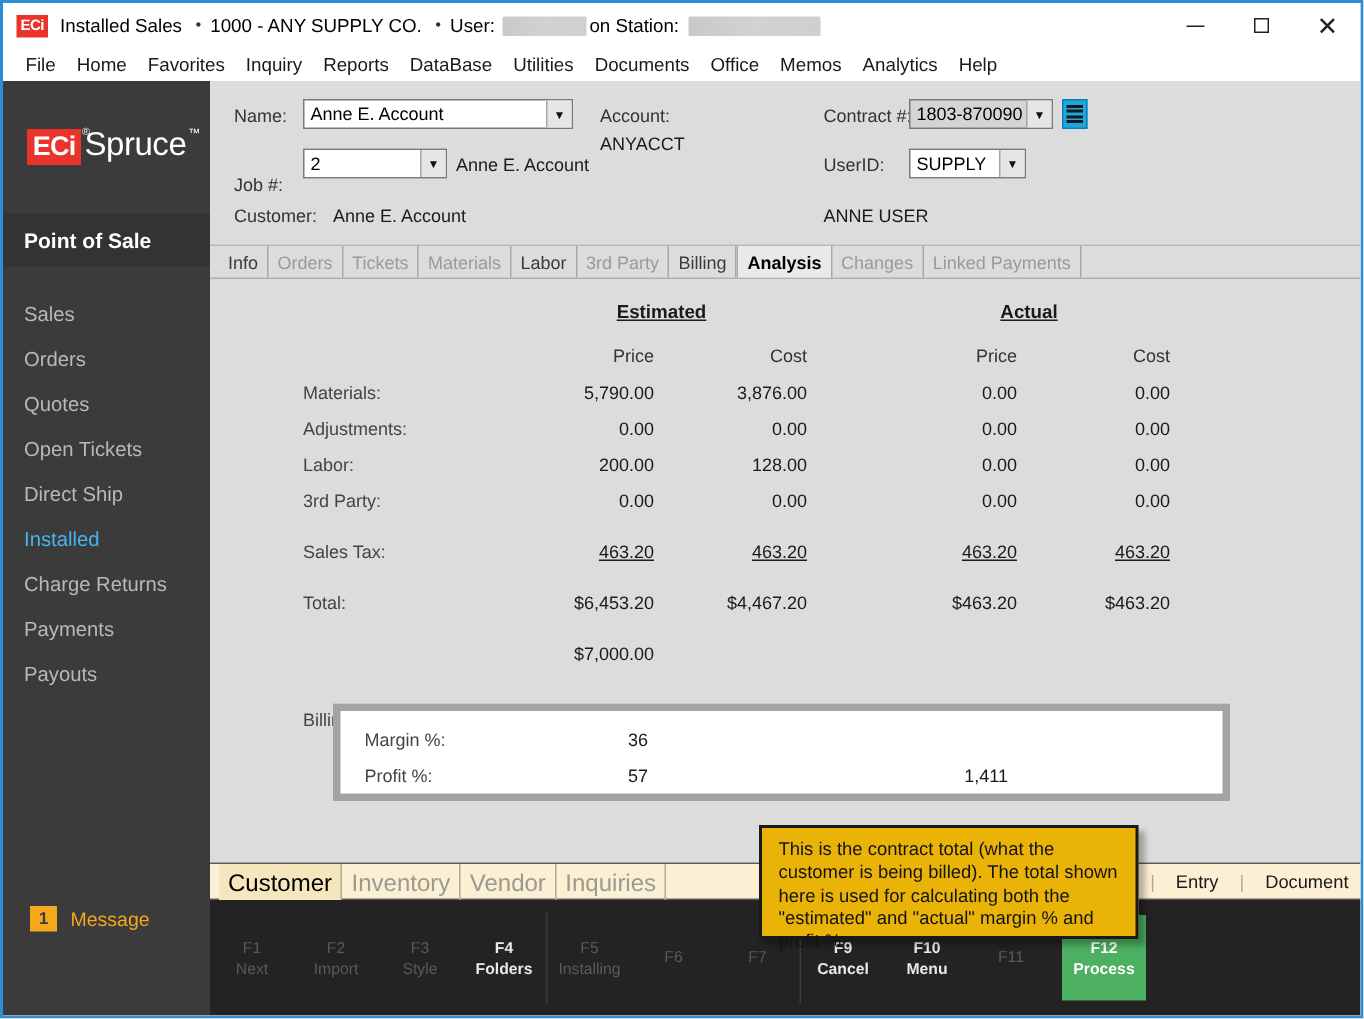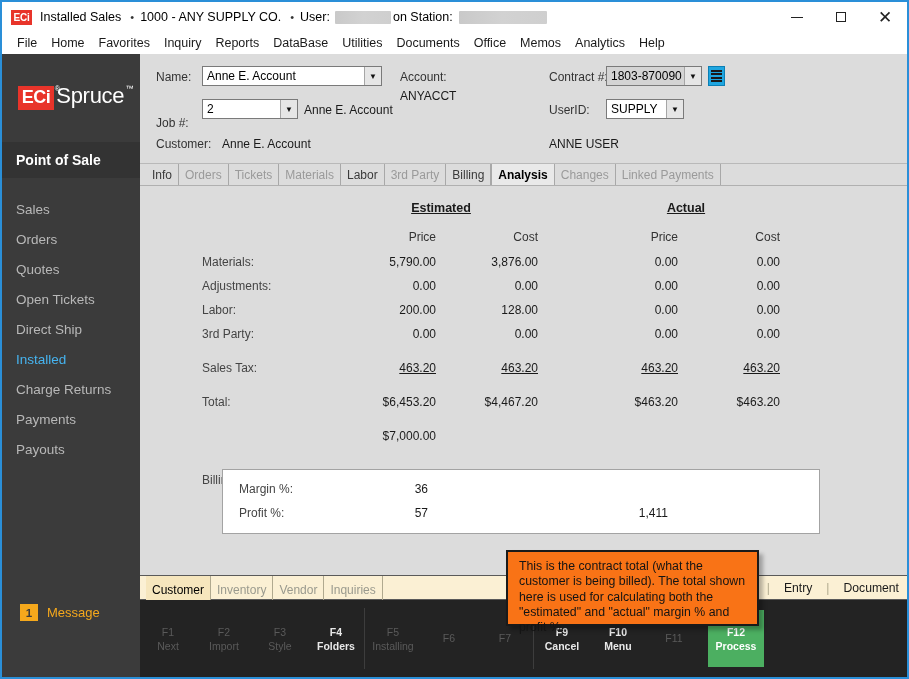--- a/index.html
+++ b/index.html
@@ -221,55 +221,55 @@
   .anl-val {
     position: absolute; font-size: 12px; color: #1a1a1a;
     text-align: right;
   }
   .anl-val.uline { text-decoration: underline; }
 
   
   .margin-box {
     position: absolute; left: 82px; top: 283px;
     width: 598px; height: 65px;
-    background: #ffffff; border: 1px solid #a3a3a3;
+    background: #ffffff; border: 5px solid #a3a3a3;
   }
   .mb-label { position: absolute; font-size: 12px; color: #444444; }
   .mb-val { position: absolute; font-size: 12px; color: #1a1a1a; text-align: right; }
 
   
   .callout-arrow {
     position: absolute; left: 297px; top: 434px;
     width: 72px; height: 14px;
   }
 
   
   .tooltip {
     position: absolute; left: 366px; top: 364px;
     width: 253px; height: 76px;
-    background: #f97316;
+    background: #eab308;
     border: 2px solid #1a1a1a;
     box-shadow: 4px 4px 4px rgba(0,0,0,0.28);
     padding: 7px 9px 7px 11px;
     font-size: 12.3px; color: #141414; line-height: 15.3px;
     z-index: 30;
   }
 
   
   .bottom-tabs {
     position: absolute; left: 138px; right: 0; top: 521px; height: 25px;
     background: #fbf0d4;
     border-top: 1px solid #5a5a5a;
     border-bottom: 1px solid #5a5a5a;
     display: flex; align-items: stretch;
     padding-left: 6px;
   }
   .btab {
     display: flex; align-items: center; padding: 14px 6px;
-    font-size: 12px; color: #9a9a8e;
+    font-size: 16px; color: #9a9a8e;
     border-right: 1px solid #b0a98f;
     cursor: default;
   }
   .btab.active { color: #000; background: #f6e6bd; font-weight: normal; }
   .bt-right {
     margin-left: auto; display: flex; align-items: center;
     padding-right: 4px;
   }
   .bt-right .sep { color: #b0a98f; padding: 0 10px; font-size: 12px; }
   .bt-right .item {

